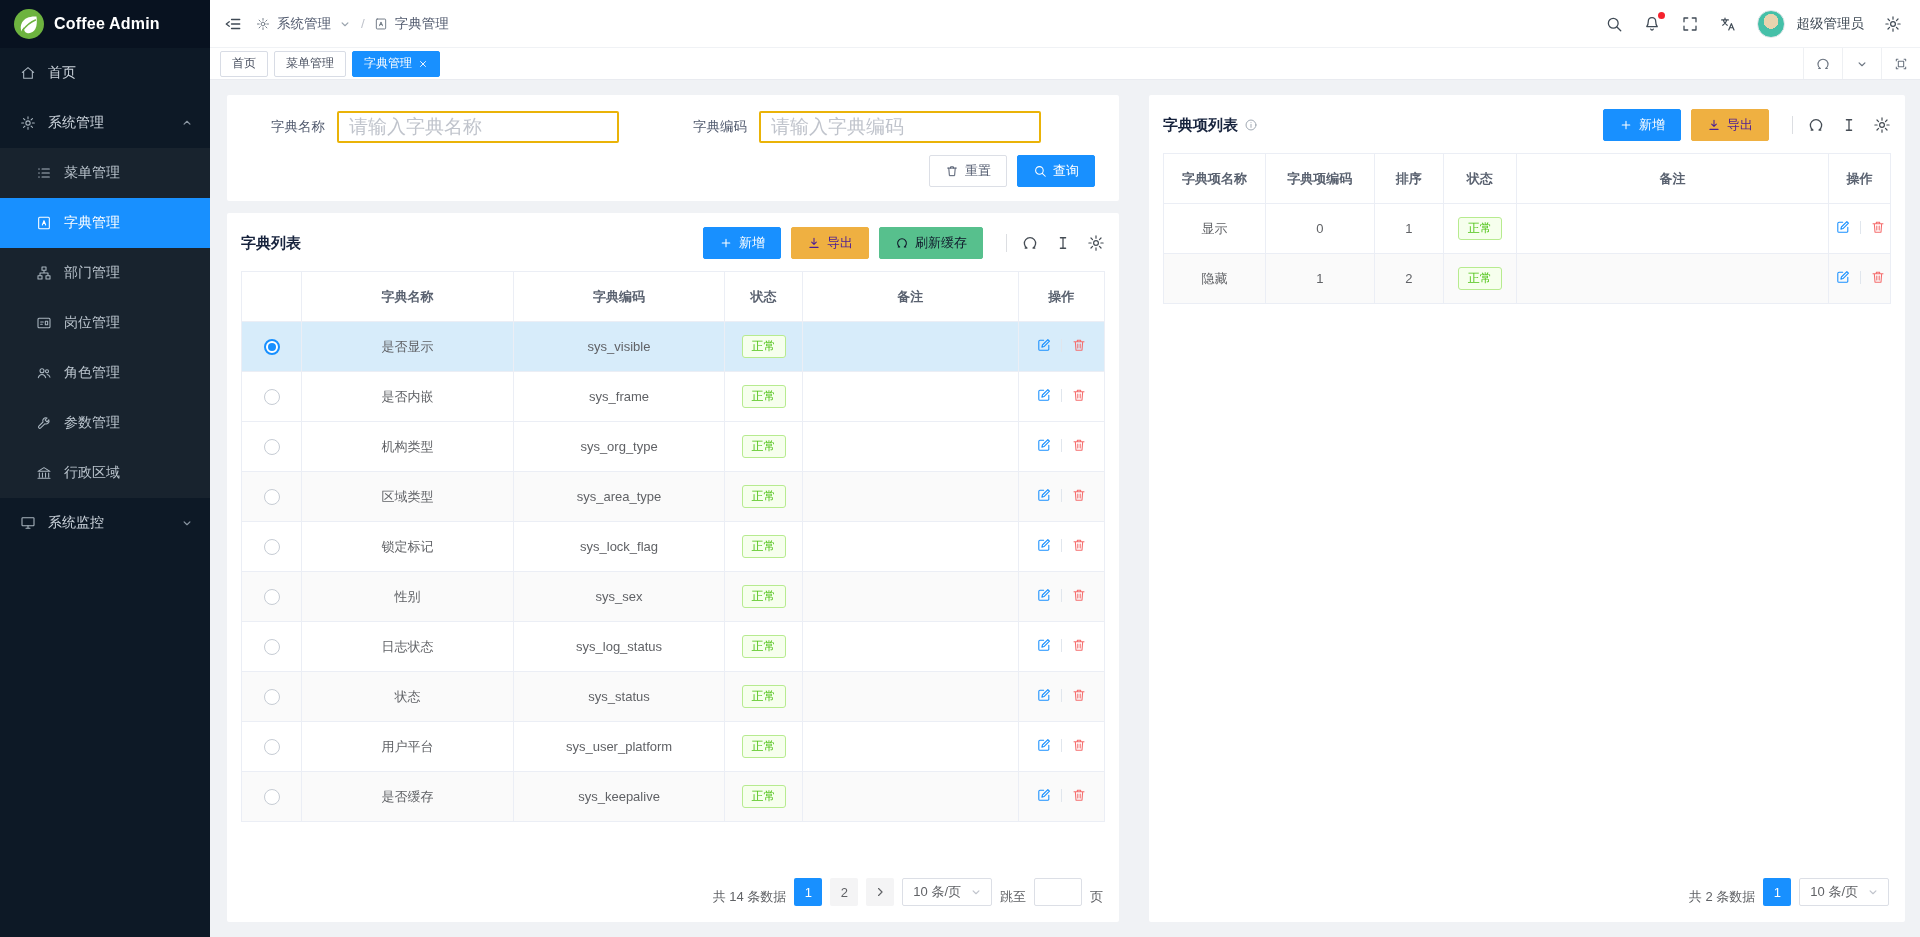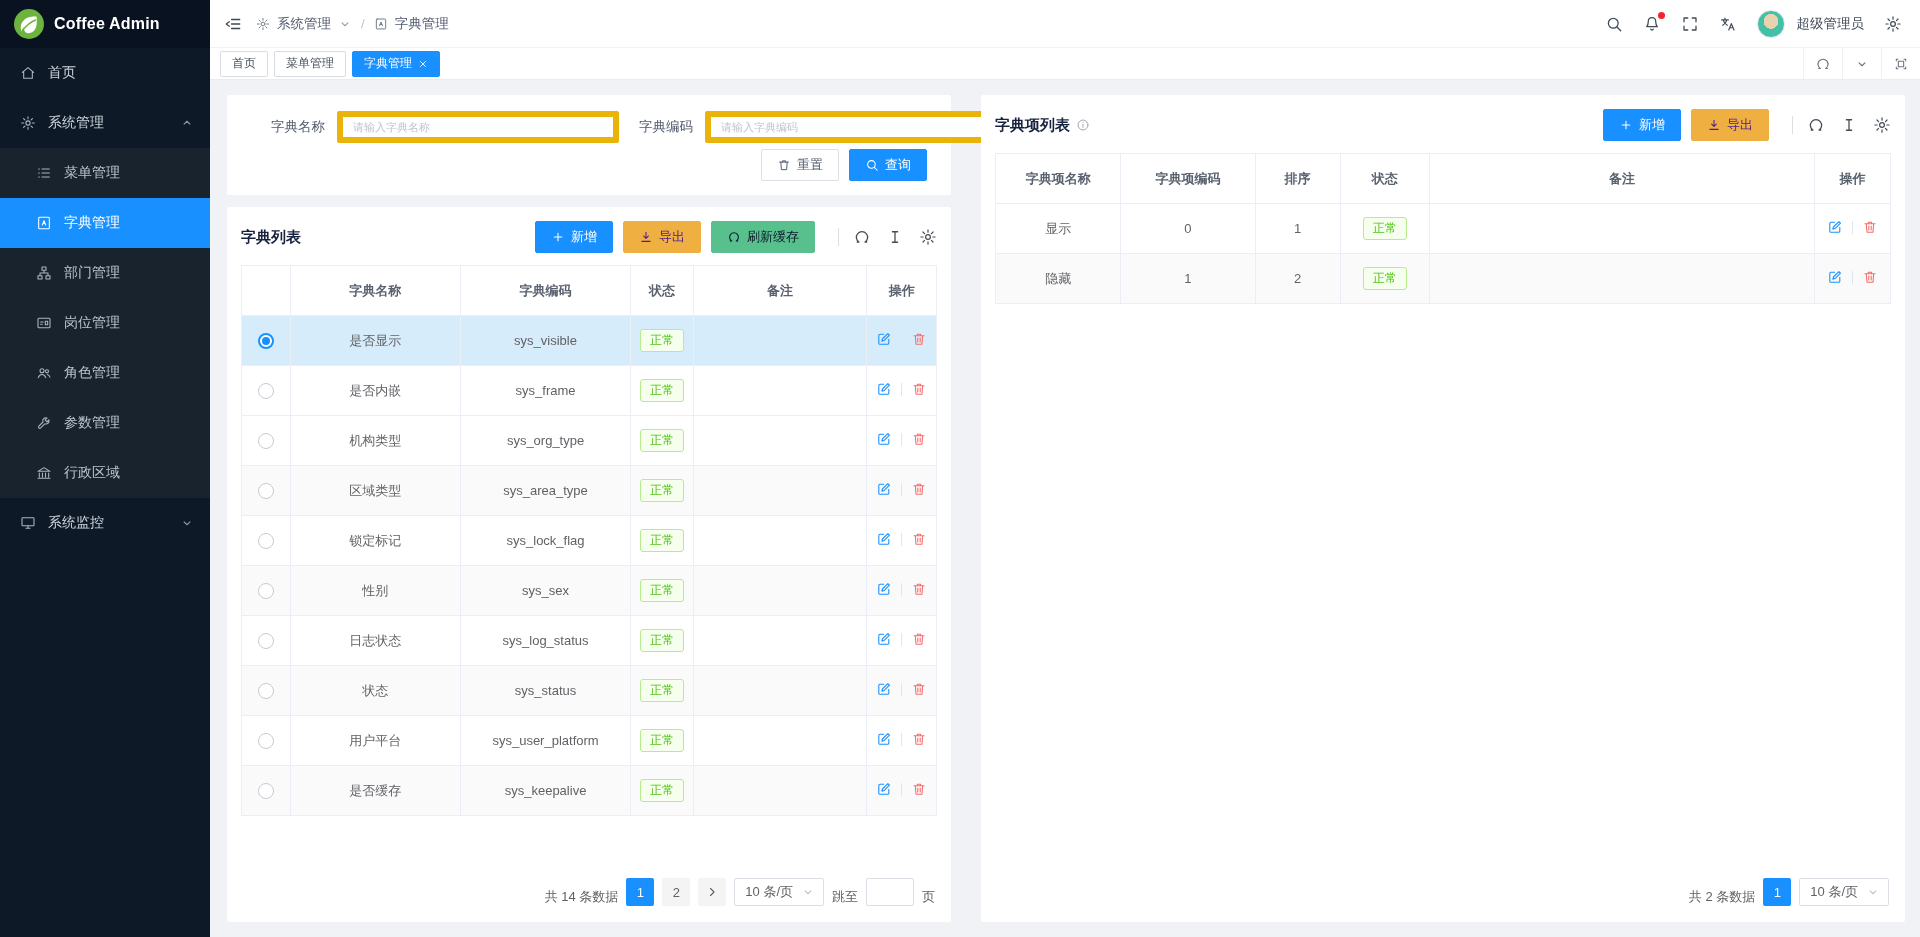--- a/index.html
+++ b/index.html
@@ -38,31 +38,31 @@
   .tabbar { height:32px; background:#fff; border-bottom:1px solid #e9ebf0; display:flex; align-items:center; padding-left:10px; }
   .tab { height:26px; display:inline-flex; align-items:center; gap:6px; padding:0 11px; margin-right:6px; border:1px solid #d8dce5; border-radius:2px; background:#fff; font-size:12px; color:#495060; cursor:pointer; }
   .tab.active { background:#1890ff; border-color:#1890ff; color:#fff; }
   .tab .ic { width:11px; height:11px; }
   .tab-ctrls { margin-left:auto; display:flex; height:100%; }
   .tab-ctrls .cell { width:39px; height:100%; display:flex; align-items:center; justify-content:center; border-left:1px solid #eef0f3; color:#6b7480; cursor:pointer; }
 
   
   .content { flex:1; display:flex; gap:16px; padding:15px 15px 15px 17px; min-height:0; }
   .card { background:#fff; border-radius:2px; }
-  .col-left { width:724px; flex-shrink:0; display:flex; flex-direction:column; gap:12px; min-height:0; }
+  .col-left { width:892px; flex-shrink:0; display:flex; flex-direction:column; gap:12px; min-height:0; }
   .col-right { flex:1; display:flex; min-width:0;padding-left:14px; }
 
   
   .form-card { padding:16px 24px 14px; }
   .form-row { display:flex; }
   .form-item { flex:1; display:flex; align-items:center; }
   .form-item label { width:86px; text-align:right; padding-right:12px; color:#515a6e; font-size:13.5px; }
-  .form-item input { width:282px; height:32px; border:6px solid #eab308; border-radius:2px; padding:0 10px; font-size:11px; color:#515a6e; outline:none; }
+  .form-item input { width:282px; height:32px; border:2px solid #eab308; border-radius:2px; padding:0 10px; font-size:19px; color:#515a6e; outline:none; }
   .form-item input::placeholder { color:#c0c4cc; }
-  .form-actions { display:flex; justify-content:flex-end; gap:10px; margin-top:6px; }
+  .form-actions { display:flex; justify-content:flex-end; gap:10px; margin-top:12px; }
 
   .btn { height:32px; padding:0 15px; display:inline-flex; align-items:center; gap:6px; border:1px solid #dcdfe6; border-radius:2px; background:#fff; color:#515a6e; font-size:13px; cursor:pointer; font-family:inherit; }
   .btn-primary { background:#1890ff; border-color:#1890ff; color:#fff;text-align:center; }
   .btn-warning { background:#efb041; border-color:#efb041; color:#4c1d95; }
   .btn-success { background:#57c08d; border-color:#57c08d; color:#0f172a; }
 
   
   .table-card { flex:1; display:flex; flex-direction:column; padding:12px 14px 10px; min-height:0; }
   .toolbar { display:flex; align-items:center; margin:2px 0 12px; }
   .tc-title { font-size:15px; font-weight:bold; color:#17233d; display:flex; align-items:center; gap:6px; }

